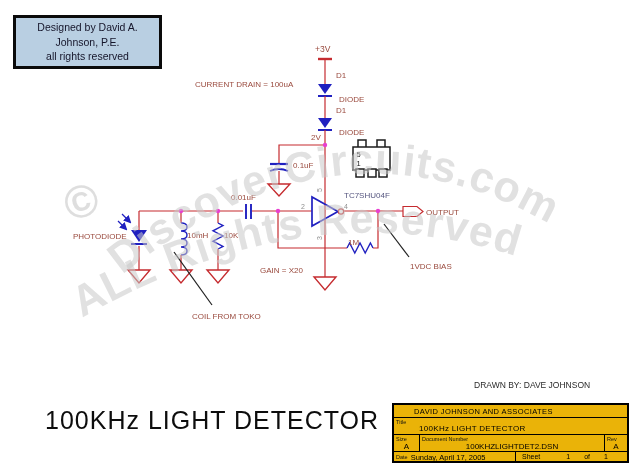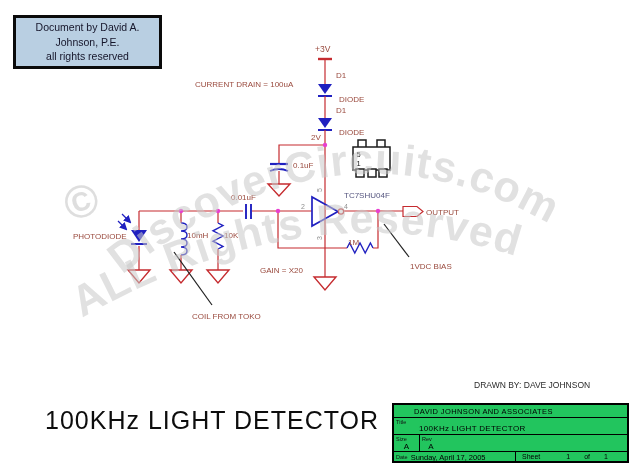--- a/index.html
+++ b/index.html
@@ -8,21 +8,21 @@
   #stage svg{position:absolute;left:0;top:0;}
   .schem-label{font-family:"Liberation Sans",sans-serif;}
   
   #info-box{position:absolute;left:13px;top:15px;width:149px;height:54px;background:#b9cfe2;
             border:3px solid #0a0a0a;box-sizing:border-box;display:flex;flex-direction:column;
             justify-content:center;text-align:center;font-size:10.5px;line-height:1.4;color:#15152a;}
   
   #main-title{position:absolute;left:45px;top:406px;font-size:25px;color:#0d0d0d;letter-spacing:1px;}
   
   #title-block{position:absolute;left:392px;top:403px;width:237px;height:60px;
-               border:2px solid #000;box-sizing:border-box;background:#22c55e;color:#000;}
+               border:2px solid #000;box-sizing:border-box;background:#eab308;color:#000;}
   .tb-row{box-sizing:border-box;border-bottom:1.5px solid #000;position:relative;overflow:hidden;}
   .tb-lab{font-size:5.5px;color:#111;}
   #tb-company{height:13px;display:flex;align-items:center;padding-left:20px;font-size:7.5px;letter-spacing:.4px;}
   #tb-titlerow{height:17px;}
   #tb-titlerow .tb-lab{position:absolute;left:2px;top:1px;}
   #tb-title-val{position:absolute;left:25px;top:6px;font-size:8px;letter-spacing:.3px;}
   #tb-midrow{height:17px;display:flex;}
   .tb-cell{position:relative;box-sizing:border-box;height:100%;}
   #tb-size{width:26px;border-right:1.5px solid #000;}
   #tb-doc{flex:1;border-right:1.5px solid #000;}
@@ -174,37 +174,41 @@
     <text x="64" y="216" font-size="46" fill="#c9c9c9" opacity="0.6" transform="rotate(-18 85 200)" font-weight="bold">©</text>
     <text font-size="43" font-weight="bold" fill="#c9c9c9" opacity="0.55" letter-spacing="1">
       <textPath href="#wm-arc1">DiscoverCircuits.com</textPath>
     </text>
     <text font-size="43" font-weight="bold" fill="#c9c9c9" opacity="0.55" letter-spacing="1">
       <textPath href="#wm-arc2">ALL Rights Reserved</textPath>
     </text>
   </svg>
 
   <div id="info-box">
-    <div>Document by David A. Johnson, P.E.</div>
+    <div>Designed by David A. Johnson, P.E.</div>
     <div>all rights reserved</div>
   </div>
 
   <div id="main-title">100KHz LIGHT DETECTOR</div>
 
   <div id="title-block">
     <div id="tb-company" class="tb-row">DAVID JOHNSON AND ASSOCIATES</div>
     <div id="tb-titlerow" class="tb-row">
       <span class="tb-lab">Title</span>
       <span id="tb-title-val">100KHz LIGHT DETECTOR</span>
     </div>
     <div id="tb-midrow" class="tb-row">
       <div id="tb-size" class="tb-cell">
         <span class="tb-lab">Size</span>
         <div class="tb-val-center">A</div>
       </div>
+      <div id="tb-doc" class="tb-cell">
+        <span class="tb-lab">Document Number</span>
+        <div class="tb-val-center">100KHZLIGHTDET2.DSN</div>
+      </div>
       <div id="tb-rev" class="tb-cell">
         <span class="tb-lab">Rev</span>
         <div class="tb-val-center">A</div>
       </div>
     </div>
     <div id="tb-botrow" class="tb-row">
       <div id="tb-date" class="tb-cell">
         <span class="tb-lab">Date</span>
         <span id="tb-date-val">Sunday, April 17, 2005</span>
       </div>

